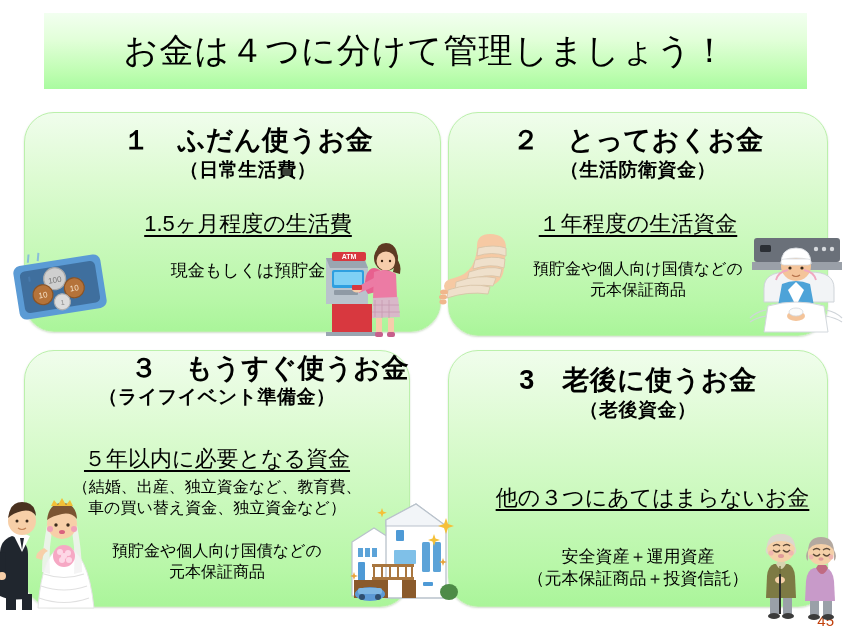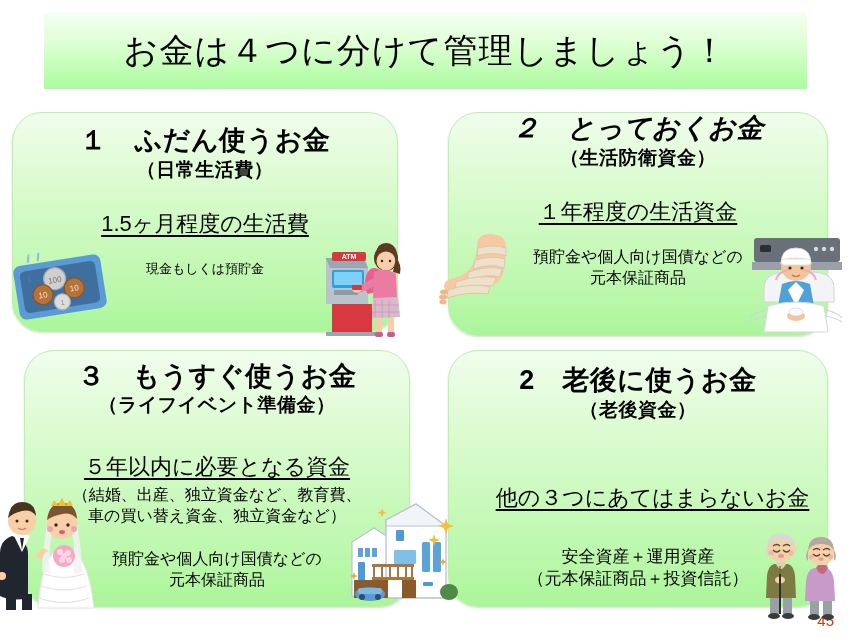--- a/index.html
+++ b/index.html
@@ -38,21 +38,21 @@
 
   
   .box {
     position: absolute;
     border-radius: 30px;
     border: 1px solid #bbf0ab;
     background: linear-gradient(to bottom, #f0fdec 0%, #ddfbd2 30%, #b8f7a8 85%, #aaf59a 100%);
     box-shadow: 0 1px 2px rgba(120,160,110,0.35);
     overflow: visible;
   }
-  #box-1 { left: 12px;  top: 112px; width: 384px; height: 218px; }
+  #box-1 { left: 24px;  top: 112px; width: 384px; height: 218px; padding-left: 31px; }
   #box-2 { left: 448px; top: 112px; width: 378px; height: 222px; }
   #box-3 { left: 24px;  top: 350px; width: 384px; height: 255px; }
   #box-4 { left: 448px; top: 350px; width: 378px; height: 255px; }
 
   .box-inner {
     position: relative;
     z-index: 3;
     width: 100%;
     height: 100%;
     text-align: center;
@@ -81,38 +81,38 @@
     text-underline-offset: 4px;
     white-space: nowrap;
   }
   .b-detail {
     font-size: 16px;
     font-weight: 400;
     line-height: 1.32;
     white-space: nowrap;
   }
   .b-note {
-    font-size: 13px;
+    font-size: 17px;
     font-weight: 400;
     line-height: 1.32;
     white-space: nowrap;
   }
 
   
   #box-1 .b-heading    { padding-top: 12px; }
   #box-1 .b-subheading { padding-top: 4px; }
   #box-1 .b-highlight  { padding-top: 28px; }
   #box-1 .b-note       { padding-top: 22px; }
 
-  #box-2 .b-heading    { padding-top: 0; font-style: italic; }
+  #box-2 .b-heading    { padding-top: 12px; }
   #box-2 .b-subheading { padding-top: 4px; }
   #box-2 .b-highlight  { padding-top: 28px; }
   #box-2 .b-note       { padding-top: 20px; font-size: 16px; }
 
-  #box-3 .b-heading    { padding-top: 10px; }
+  #box-3 .b-heading    { padding-top: 2px; text-align: right; }
   #box-3 .b-subheading { padding-top: 3px; }
   #box-3 .b-highlight  { padding-top: 36px; }
   #box-3 .b-detail     { padding-top: 3px; }
   #box-3 .b-note       { padding-top: 22px; font-size: 16px; }
 
   #box-4 .b-heading    { padding-top: 14px; }
   #box-4 .b-subheading { padding-top: 4px; text-align: center; }
   #box-4 .b-highlight  { padding-top: 62px; padding-left: 29px; }
   #box-4 .b-note       { padding-top: 34px; font-size: 17px; }
 
@@ -168,21 +168,21 @@
     <div class="b-highlight">５年以内に必要となる資金</div>
     <div class="b-detail">（結婚、出産、独立資金など、教育費、</div>
     <div class="b-detail" style="padding-top:0">車の買い替え資金、独立資金など）</div>
     <div class="b-note">預貯金や個人向け国債などの</div>
     <div class="b-note" style="padding-top:0">元本保証商品</div>
   </div>
 </div>
 
 <div class="box" id="box-4">
   <div class="box-inner">
-    <div class="b-heading">2　老後に使うお金</div>
+    <div class="b-heading">3　老後に使うお金</div>
     <div class="b-subheading">（老後資金）</div>
     <div class="b-highlight">他の３つにあてはまらないお金</div>
     <div class="b-note">安全資産＋運用資産</div>
     <div class="b-note" style="padding-top:0">（元本保証商品＋投資信託）</div>
   </div>
 </div>
 
 <div class="illus" id="illus-coin-tray">
   <svg viewBox="0 0 104 78" width="104" height="78">
     <g transform="rotate(-9 52 39)">

